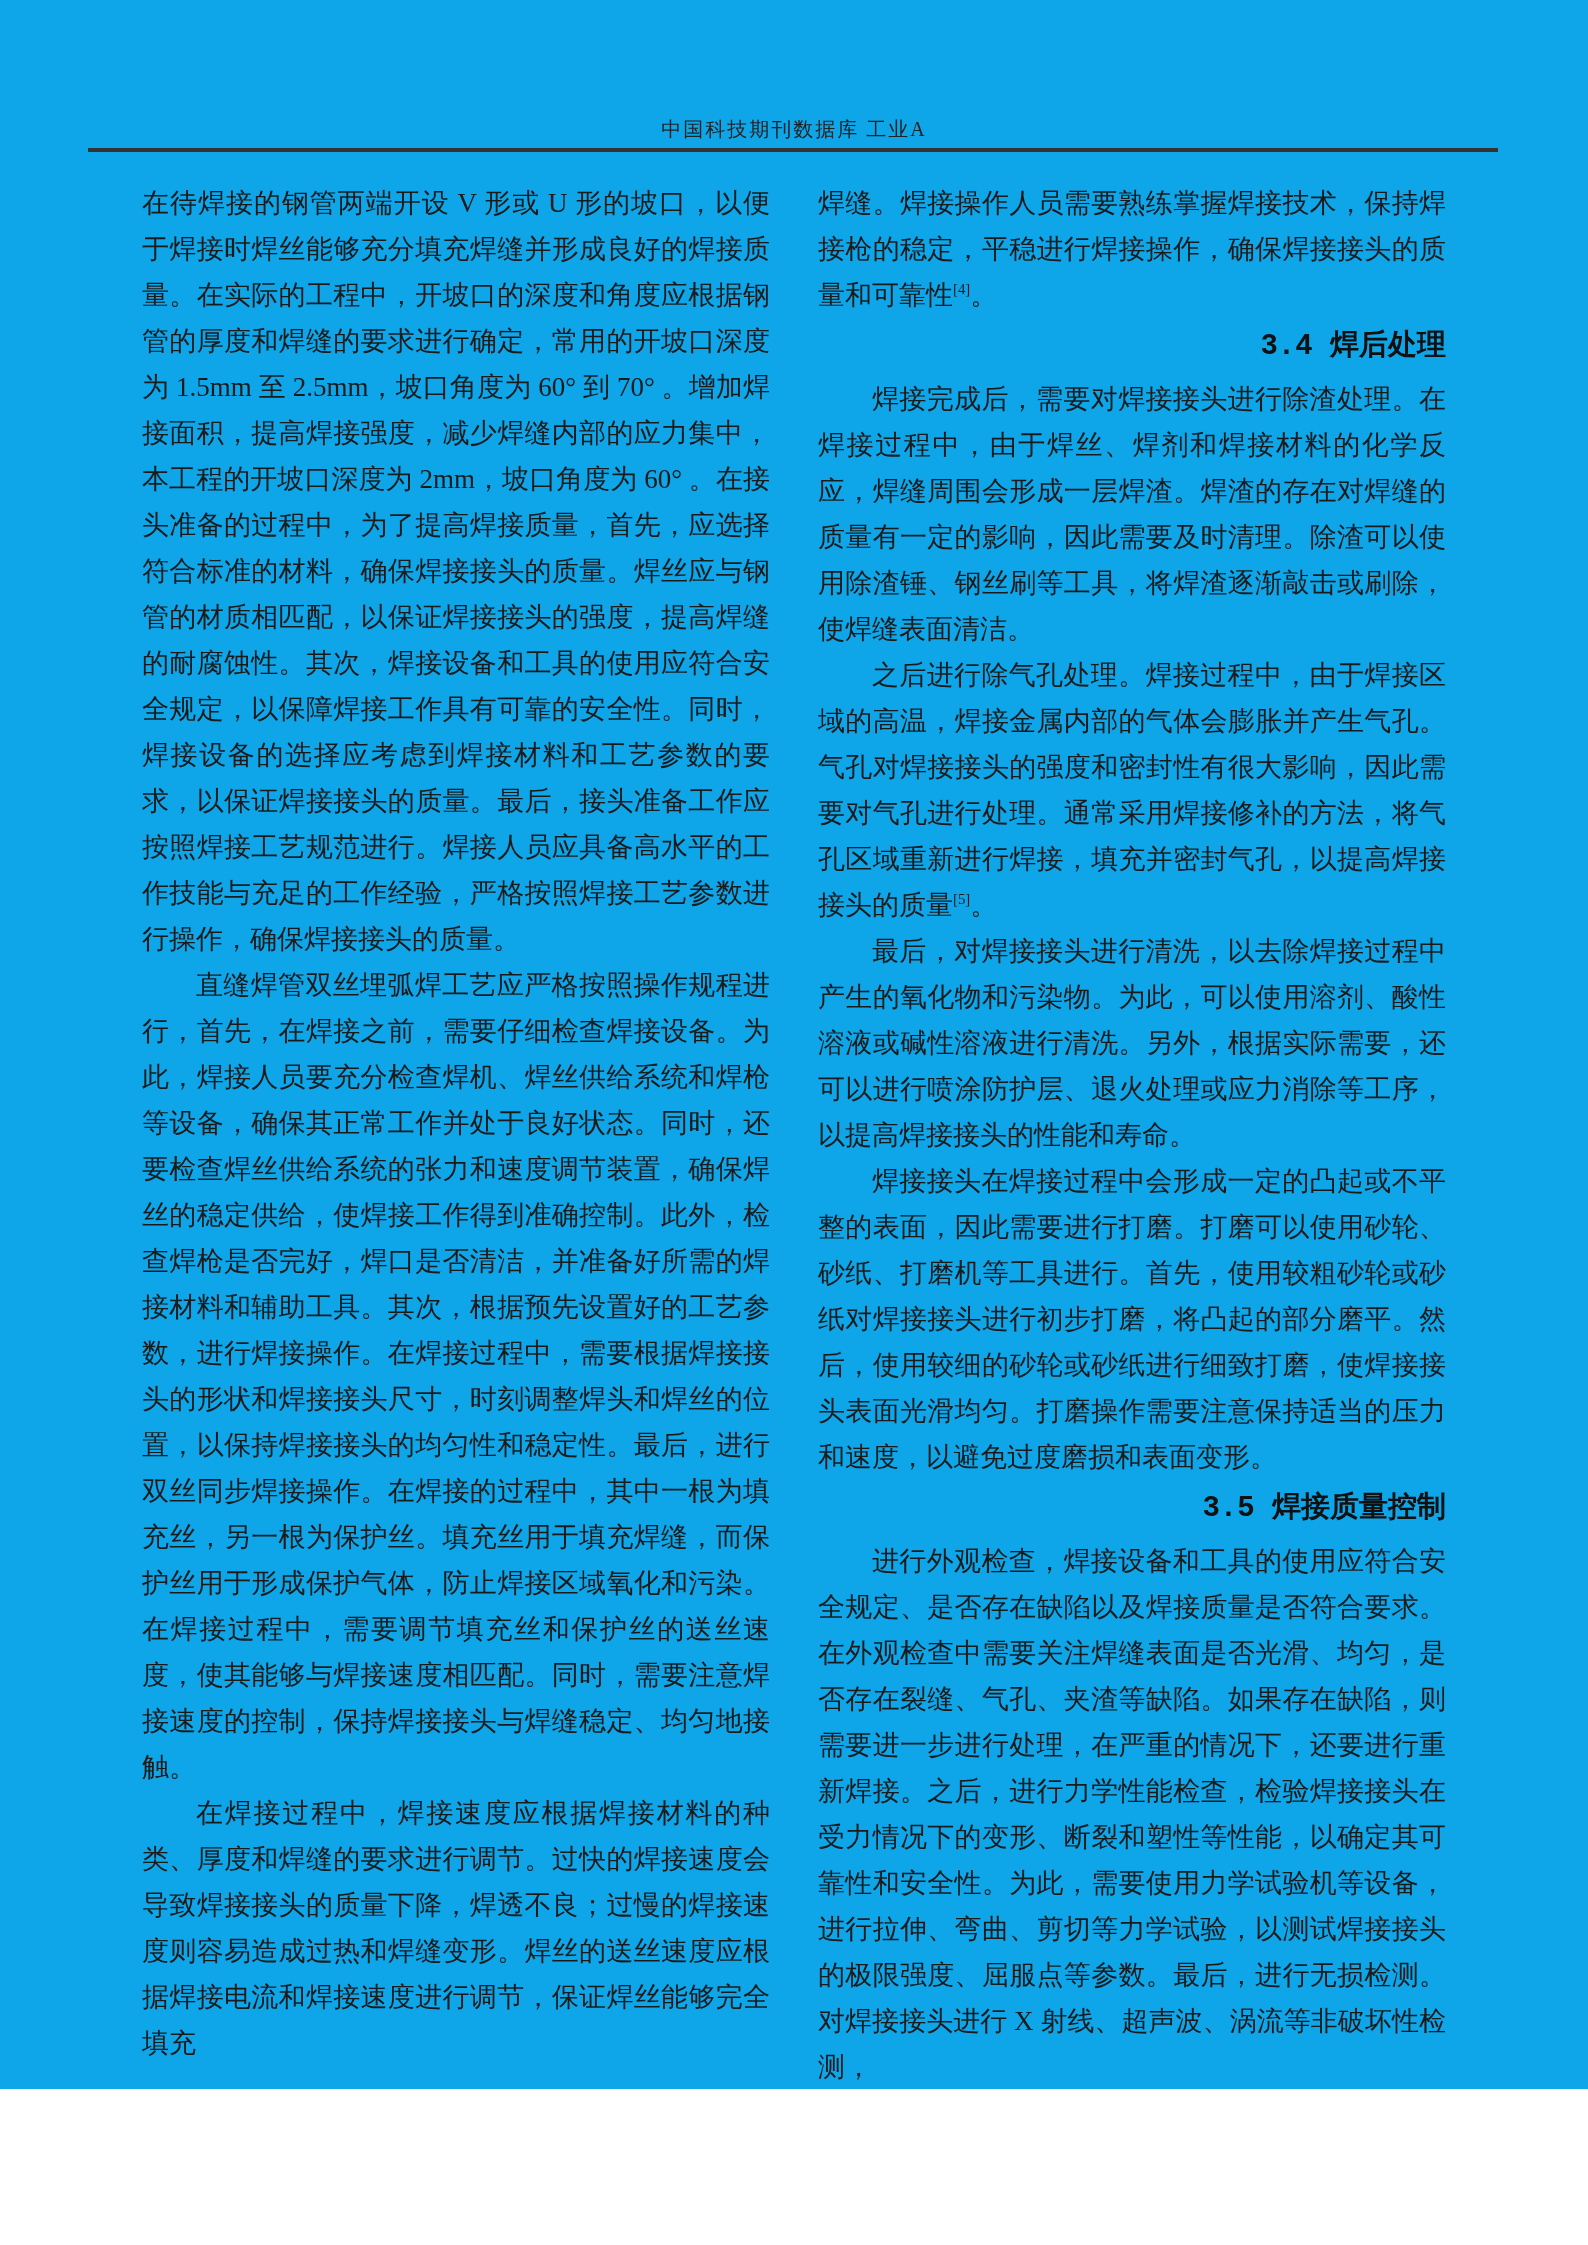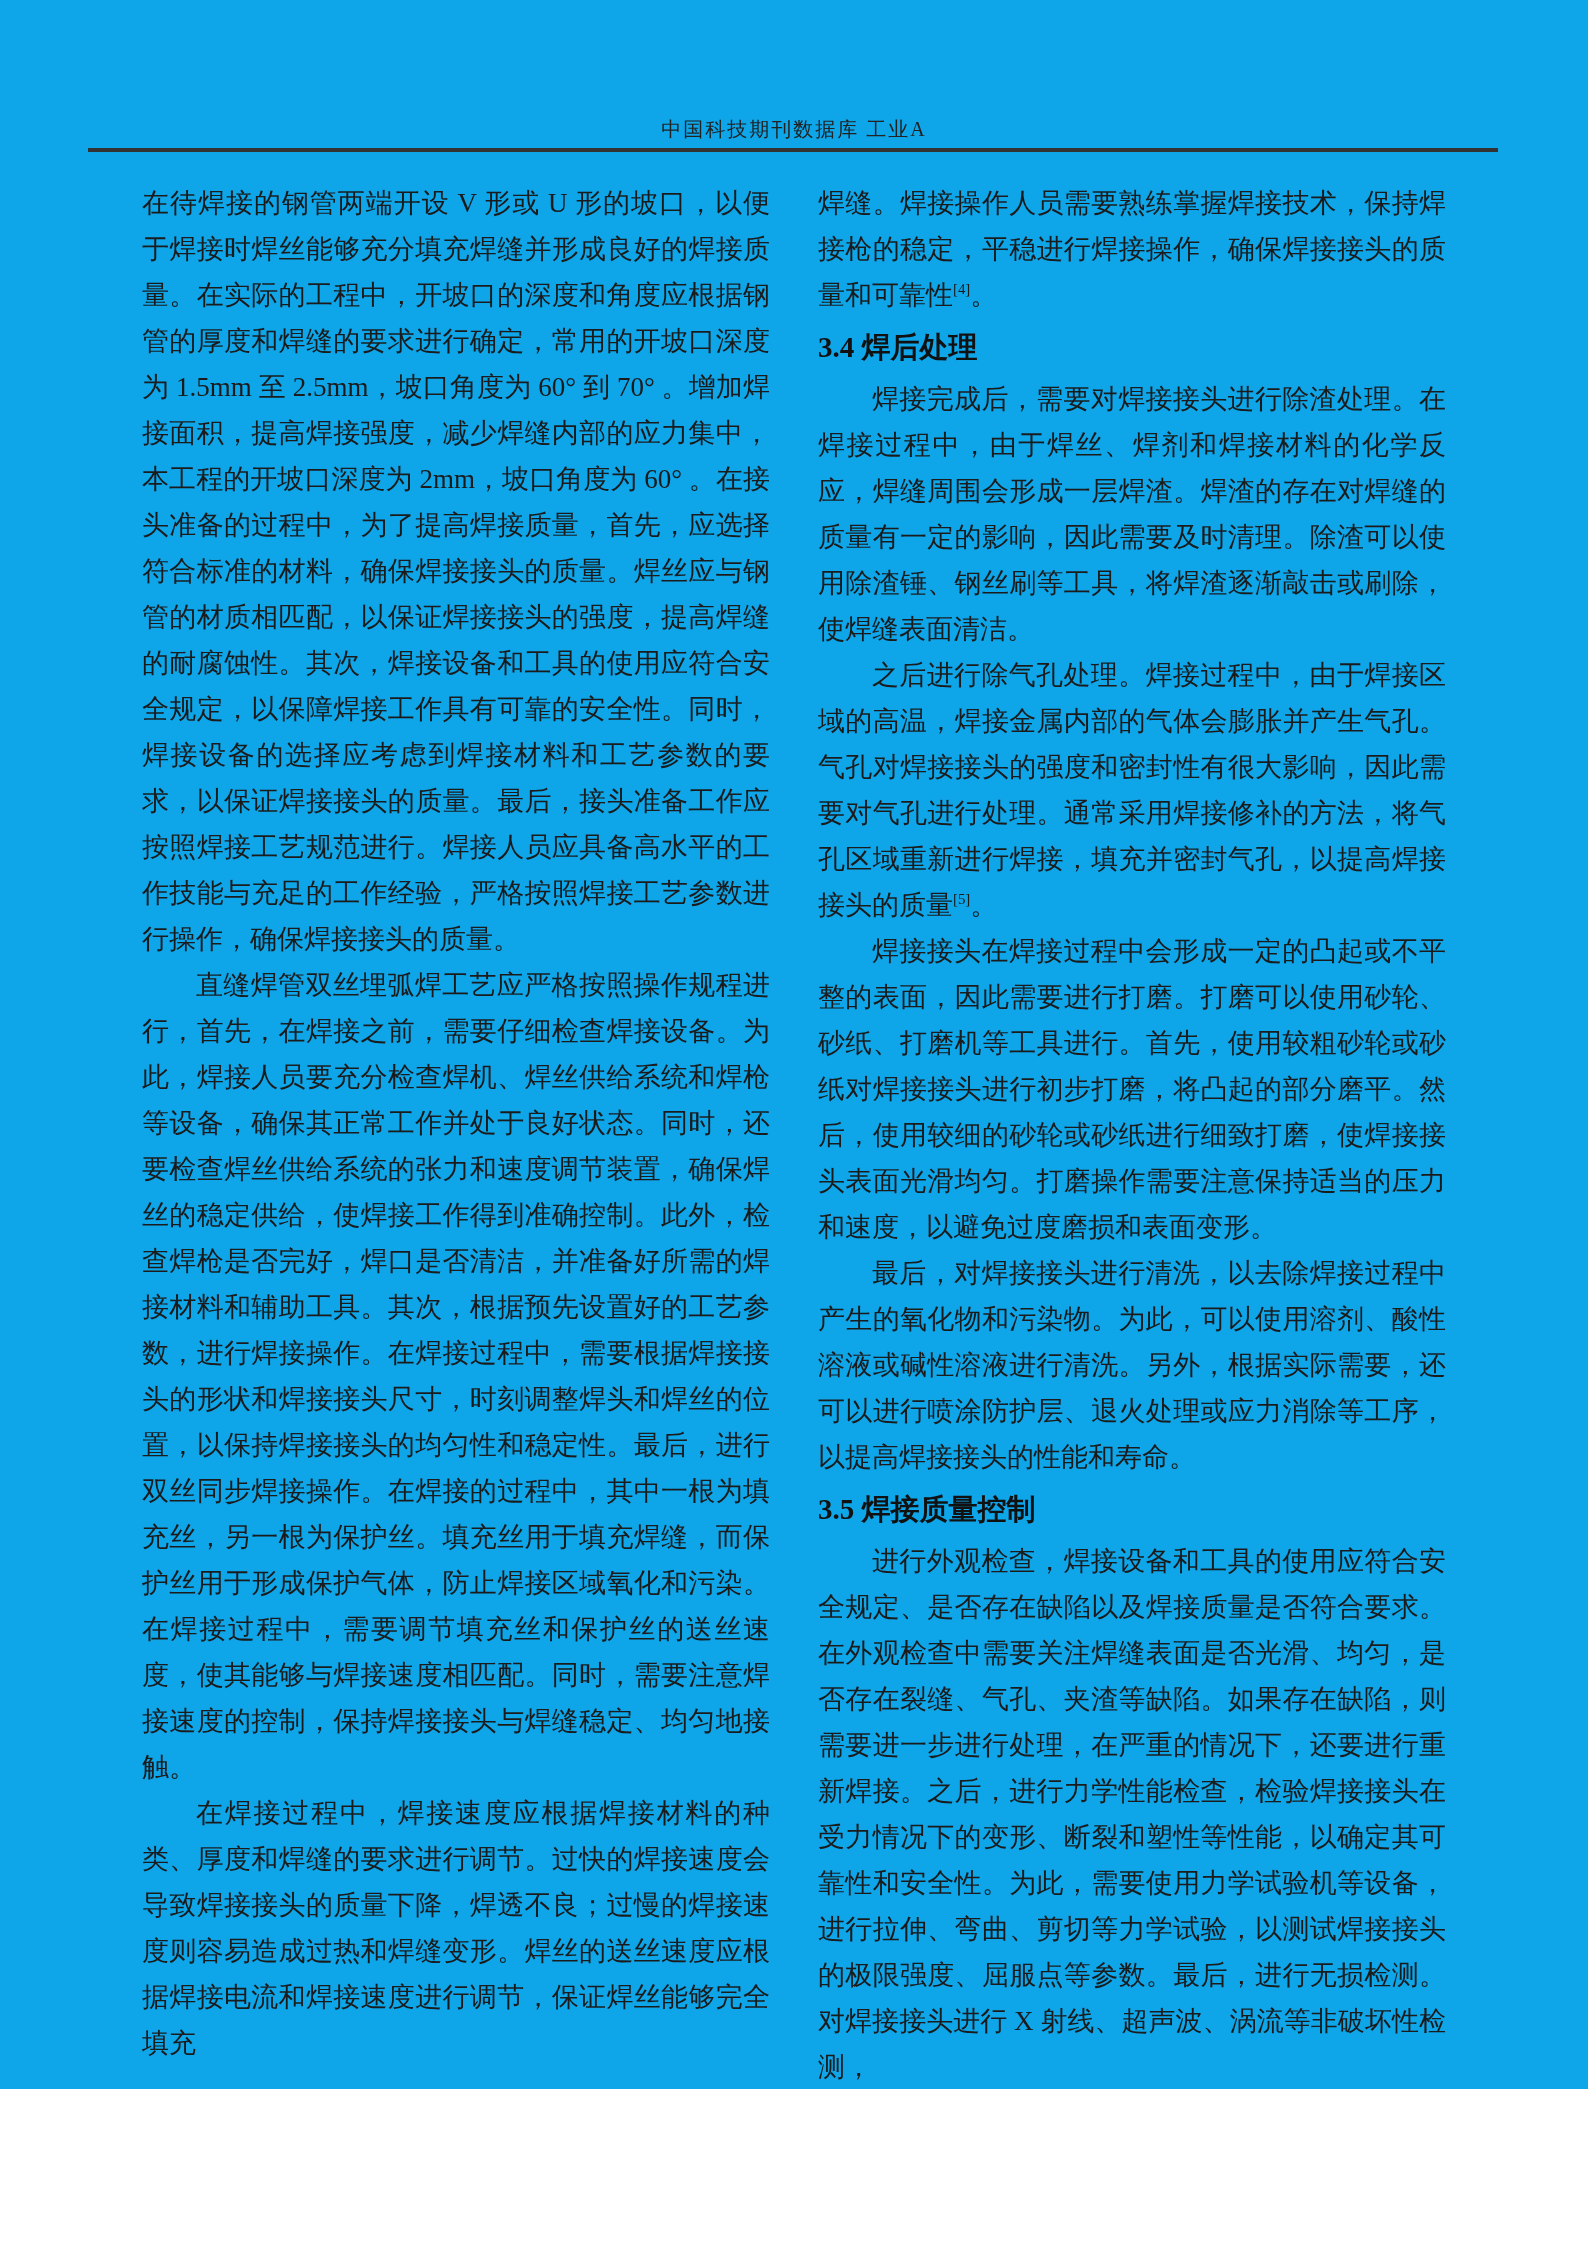--- a/index.html
+++ b/index.html
@@ -41,25 +41,25 @@
   .col {
     width: 628px;
     font-size: 27px;
     line-height: 46px;
     text-align: justify;
     text-justify: inter-ideograph;
   }
   .para { margin: 0; }
   .para.indent { text-indent: 2em; }
   .heading {
-    font-family: Liberation Serif, serif;
+    font-family: Liberation Mono, monospace;
     font-weight: bold;
     font-size: 29px;
     line-height: 54px;
-    text-align: left;
+    text-align: right;
     margin: 2px 0 2px 0;
     color: #111111;
   }
   sup {
     font-size: 0.55em;
     line-height: 0;
     vertical-align: super;
   }
   .page-number {
     position: absolute;
@@ -84,22 +84,22 @@
     <div class="col">
         <div class="para">在待焊接的钢管两端开设 V 形或 U 形的坡口，以便于焊接时焊丝能够充分填充焊缝并形成良好的焊接质量。在实际的工程中，开坡口的深度和角度应根据钢管的厚度和焊缝的要求进行确定，常用的开坡口深度为 1.5mm 至 2.5mm，坡口角度为 60° 到 70° 。增加焊接面积，提高焊接强度，减少焊缝内部的应力集中，本工程的开坡口深度为 2mm，坡口角度为 60° 。在接头准备的过程中，为了提高焊接质量，首先，应选择符合标准的材料，确保焊接接头的质量。焊丝应与钢管的材质相匹配，以保证焊接接头的强度，提高焊缝的耐腐蚀性。其次，焊接设备和工具的使用应符合安全规定，以保障焊接工作具有可靠的安全性。同时，焊接设备的选择应考虑到焊接材料和工艺参数的要求，以保证焊接接头的质量。最后，接头准备工作应按照焊接工艺规范进行。焊接人员应具备高水平的工作技能与充足的工作经验，严格按照焊接工艺参数进行操作，确保焊接接头的质量。</div>
         <div class="para indent">直缝焊管双丝埋弧焊工艺应严格按照操作规程进行，首先，在焊接之前，需要仔细检查焊接设备。为此，焊接人员要充分检查焊机、焊丝供给系统和焊枪等设备，确保其正常工作并处于良好状态。同时，还要检查焊丝供给系统的张力和速度调节装置，确保焊丝的稳定供给，使焊接工作得到准确控制。此外，检查焊枪是否完好，焊口是否清洁，并准备好所需的焊接材料和辅助工具。其次，根据预先设置好的工艺参数，进行焊接操作。在焊接过程中，需要根据焊接接头的形状和焊接接头尺寸，时刻调整焊头和焊丝的位置，以保持焊接接头的均匀性和稳定性。最后，进行双丝同步焊接操作。在焊接的过程中，其中一根为填充丝，另一根为保护丝。填充丝用于填充焊缝，而保护丝用于形成保护气体，防止焊接区域氧化和污染。在焊接过程中，需要调节填充丝和保护丝的送丝速度，使其能够与焊接速度相匹配。同时，需要注意焊接速度的控制，保持焊接接头与焊缝稳定、均匀地接触。</div>
         <div class="para indent">在焊接过程中，焊接速度应根据焊接材料的种类、厚度和焊缝的要求进行调节。过快的焊接速度会导致焊接接头的质量下降，焊透不良；过慢的焊接速度则容易造成过热和焊缝变形。焊丝的送丝速度应根据焊接电流和焊接速度进行调节，保证焊丝能够完全填充</div>
       </div>
     <div class="col">
         <div class="para">焊缝。焊接操作人员需要熟练掌握焊接技术，保持焊接枪的稳定，平稳进行焊接操作，确保焊接接头的质量和可靠性<sup>[4]</sup>。</div>
         <div class="heading">3.4 焊后处理</div>
         <div class="para indent">焊接完成后，需要对焊接接头进行除渣处理。在焊接过程中，由于焊丝、焊剂和焊接材料的化学反应，焊缝周围会形成一层焊渣。焊渣的存在对焊缝的质量有一定的影响，因此需要及时清理。除渣可以使用除渣锤、钢丝刷等工具，将焊渣逐渐敲击或刷除，使焊缝表面清洁。</div>
         <div class="para indent">之后进行除气孔处理。焊接过程中，由于焊接区域的高温，焊接金属内部的气体会膨胀并产生气孔。气孔对焊接接头的强度和密封性有很大影响，因此需要对气孔进行处理。通常采用焊接修补的方法，将气孔区域重新进行焊接，填充并密封气孔，以提高焊接接头的质量<sup>[5]</sup>。</div>
+        <div class="para indent">最后，对焊接接头进行清洗，以去除焊接过程中产生的氧化物和污染物。为此，可以使用溶剂、酸性溶液或碱性溶液进行清洗。另外，根据实际需要，还可以进行喷涂防护层、退火处理或应力消除等工序，以提高焊接接头的性能和寿命。</div>
         <div class="para indent">焊接接头在焊接过程中会形成一定的凸起或不平整的表面，因此需要进行打磨。打磨可以使用砂轮、砂纸、打磨机等工具进行。首先，使用较粗砂轮或砂纸对焊接接头进行初步打磨，将凸起的部分磨平。然后，使用较细的砂轮或砂纸进行细致打磨，使焊接接头表面光滑均匀。打磨操作需要注意保持适当的压力和速度，以避免过度磨损和表面变形。</div>
-        <div class="para indent">最后，对焊接接头进行清洗，以去除焊接过程中产生的氧化物和污染物。为此，可以使用溶剂、酸性溶液或碱性溶液进行清洗。另外，根据实际需要，还可以进行喷涂防护层、退火处理或应力消除等工序，以提高焊接接头的性能和寿命。</div>
         <div class="heading">3.5 焊接质量控制</div>
         <div class="para indent">进行外观检查，焊接设备和工具的使用应符合安全规定、是否存在缺陷以及焊接质量是否符合要求。在外观检查中需要关注焊缝表面是否光滑、均匀，是否存在裂缝、气孔、夹渣等缺陷。如果存在缺陷，则需要进一步进行处理，在严重的情况下，还要进行重新焊接。之后，进行力学性能检查，检验焊接接头在受力情况下的变形、断裂和塑性等性能，以确定其可靠性和安全性。为此，需要使用力学试验机等设备，进行拉伸、弯曲、剪切等力学试验，以测试焊接接头的极限强度、屈服点等参数。最后，进行无损检测。对焊接接头进行 X 射线、超声波、涡流等非破坏性检测，</div>
       </div>
   </div>
 
   <div class="page-number">- 43 -</div>
 
 </div>
 
 </body></html>

